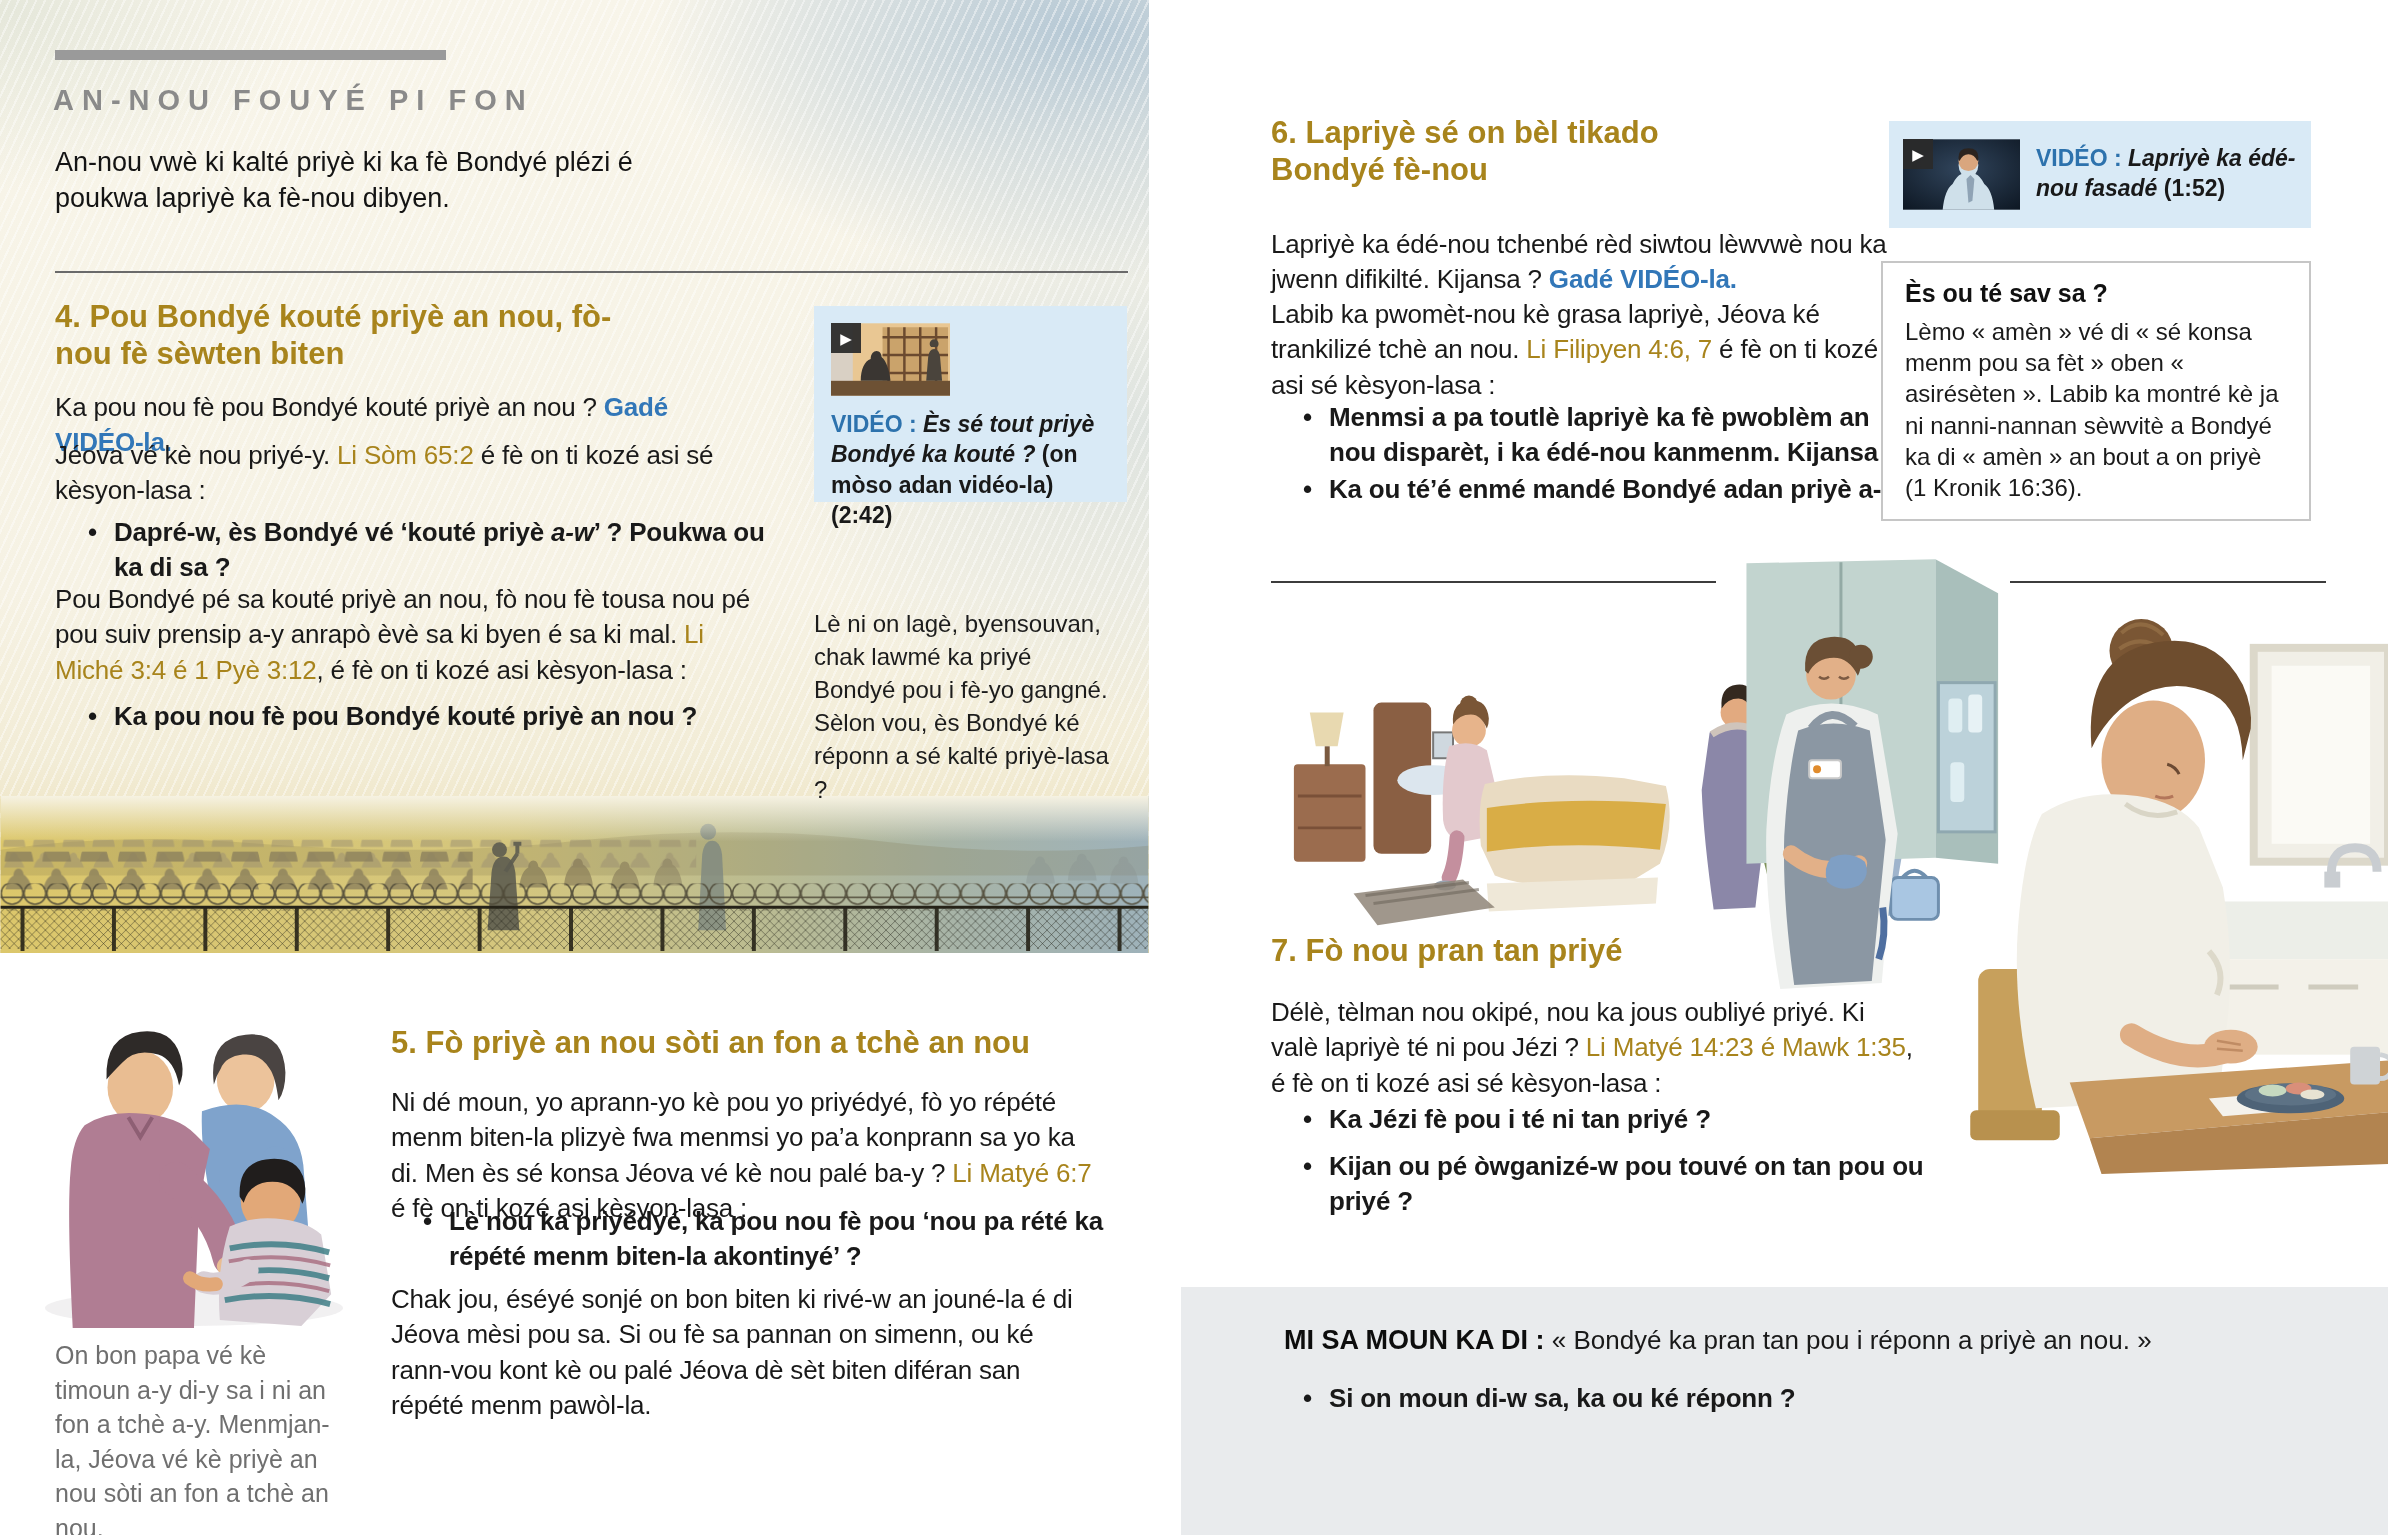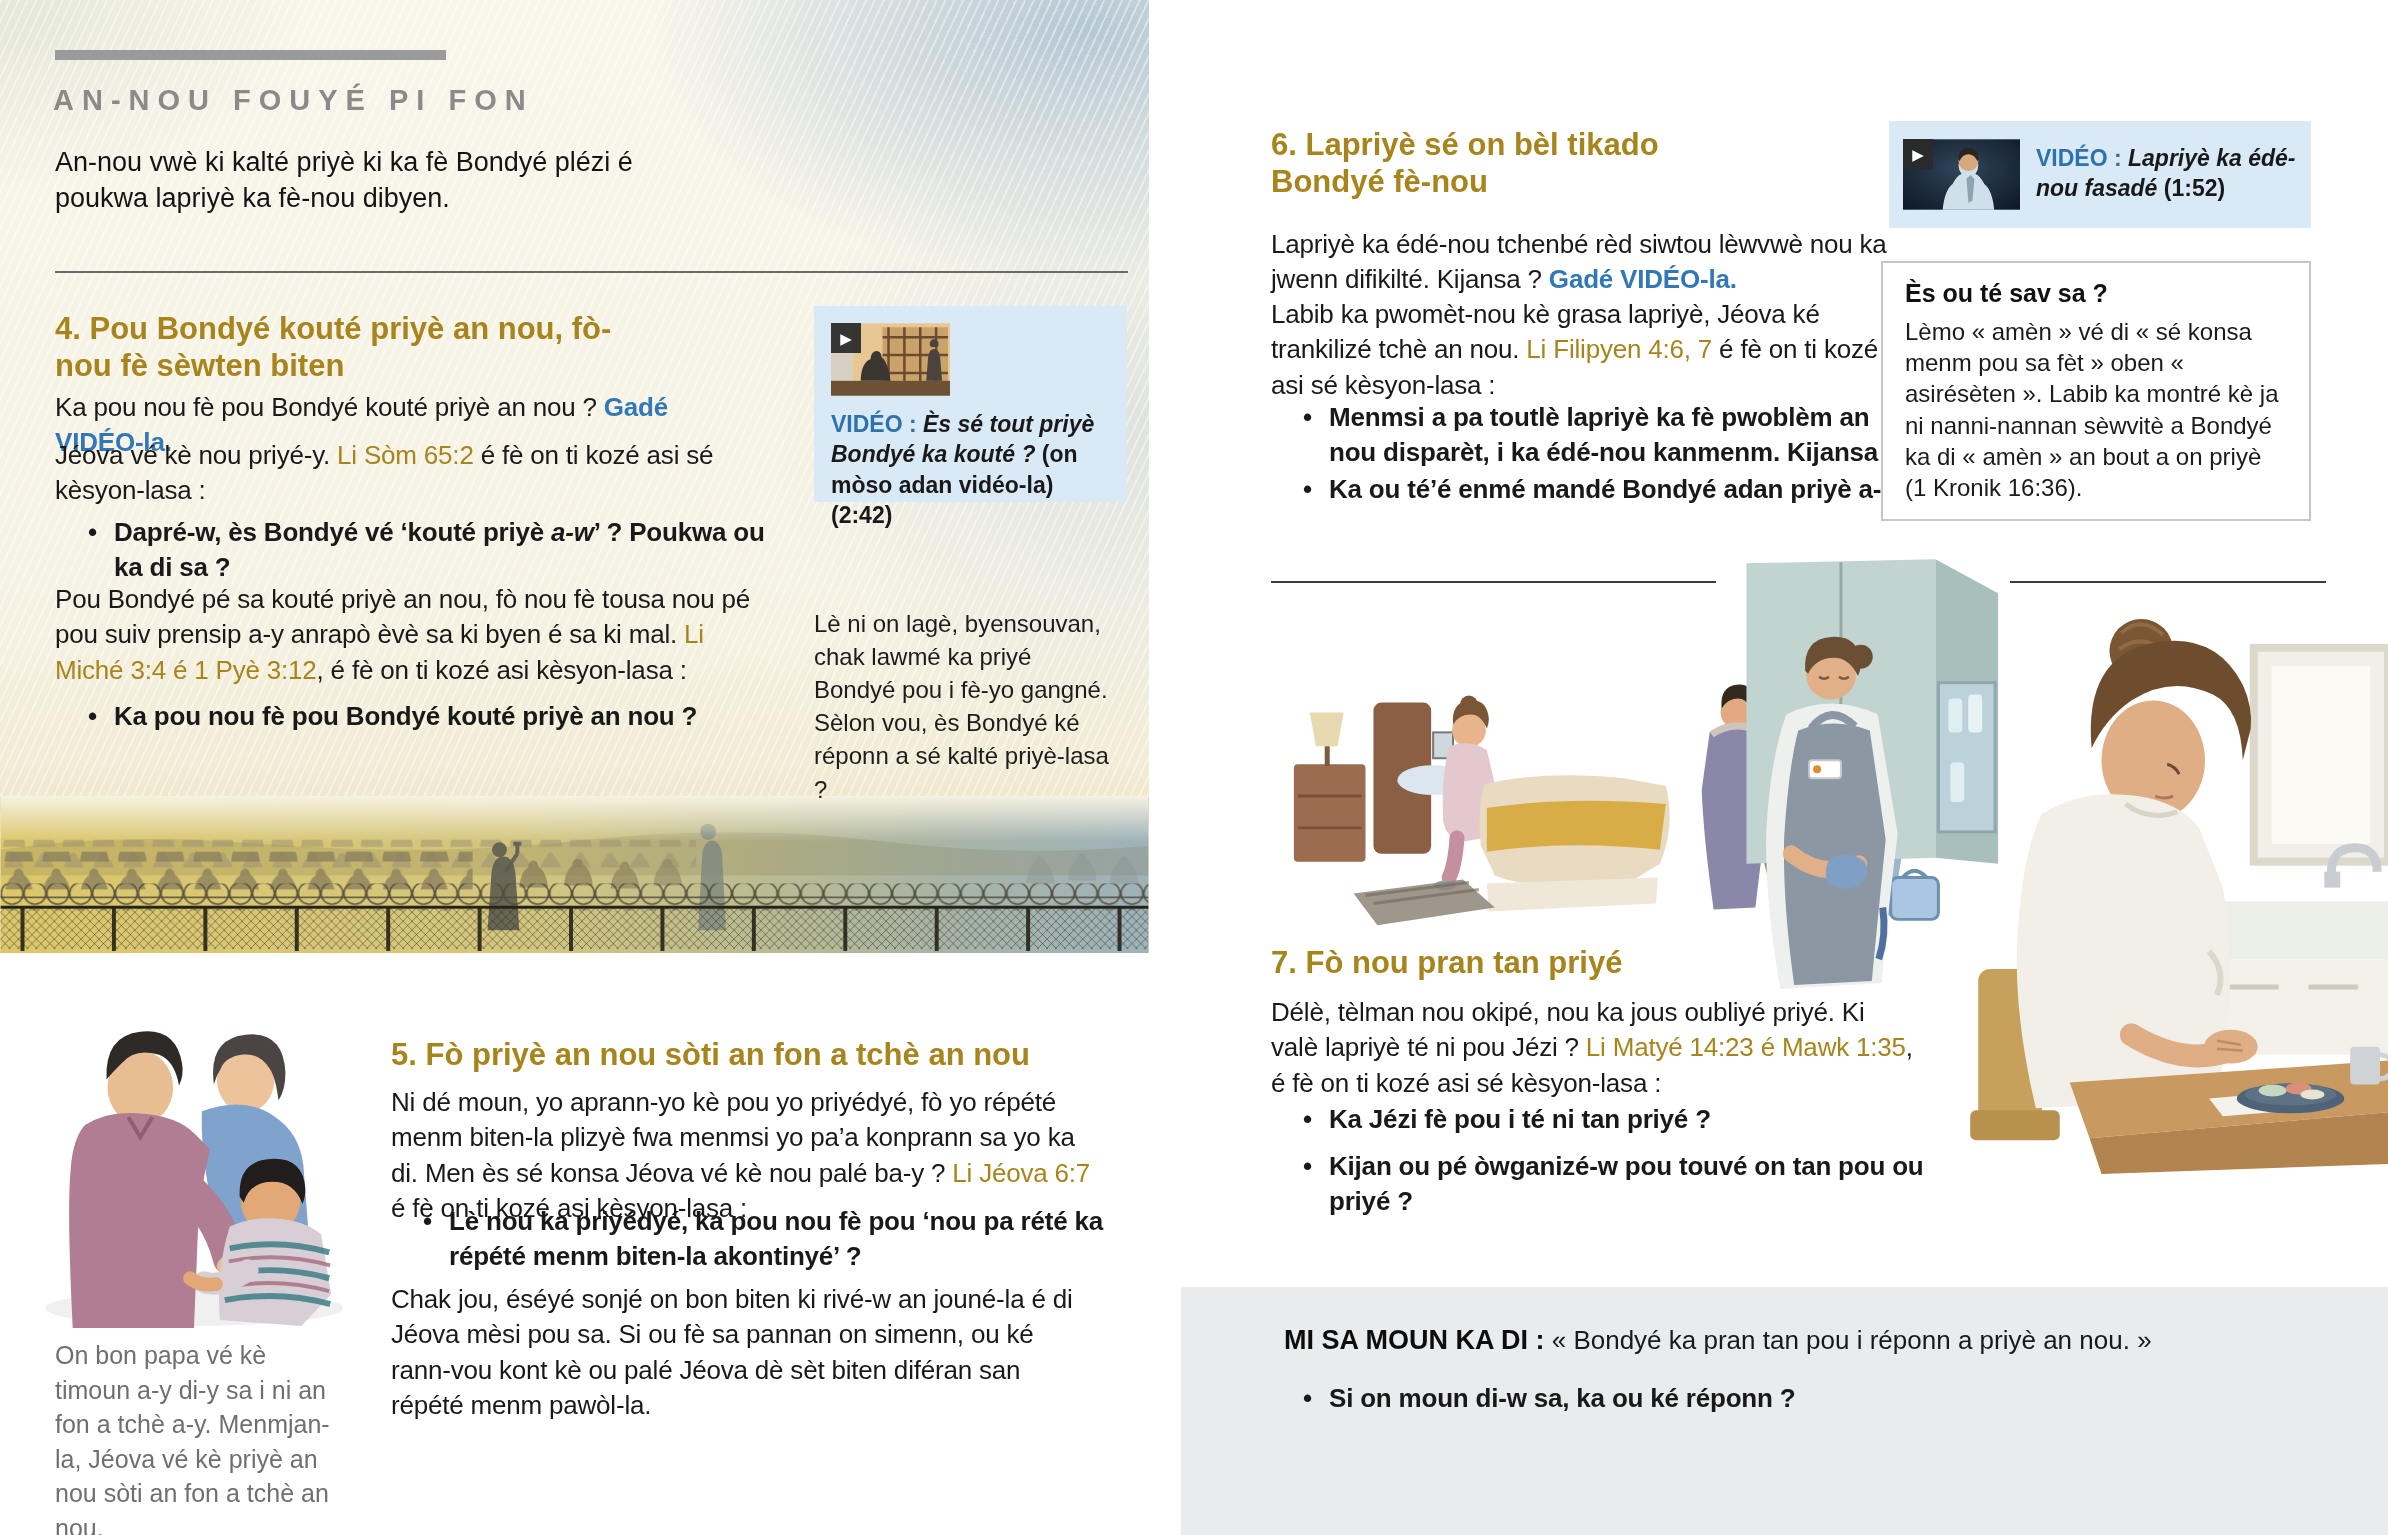--- a/index.html
+++ b/index.html
@@ -17,21 +17,21 @@
   .left-top::after{content:"";position:absolute;inset:0;
     background:repeating-linear-gradient(115deg, rgba(255,255,255,.42) 0 2px, rgba(255,255,255,0) 2px 8px);
     pointer-events:none;}
 
   .kicker-bar{left:55px;top:50px;width:391px;height:10px;background:#9a9a9a;z-index:3;}
   .kicker{left:53px;top:84px;font-size:29px;font-weight:bold;letter-spacing:8px;color:#8a8a8a;z-index:3;}
   .intro{left:55px;top:145px;width:637px;font-size:27px;line-height:1.33;color:#141414;z-index:3;}
   .rule{height:2px;background:#6a6a6a;z-index:3;}
   .rule1{left:55px;top:271px;width:1073px;}
 
-  .sec-title{font-weight:bold;font-size:31px;line-height:1.18;color:#a8841c;z-index:3;margin-top:12px;}
+  .sec-title{font-weight:bold;font-size:31px;line-height:1.18;color:#a8841c;z-index:3;}
   .s4-title{left:55px;top:299px;width:557px;}
   .body{font-size:26px;line-height:1.36;color:#191919;z-index:3;letter-spacing:-0.2px;}
   .s4-p1{left:55px;top:390px;width:697px;}
   .s4-p2{left:55px;top:438px;width:697px;}
   .s4-b1{left:88px;top:515px;width:677px;}
   .s4-p3{left:55px;top:582px;width:697px;}
   .s4-b2{left:88px;top:699px;width:657px;}
   .bullet{padding-left:26px;font-weight:bold;}
   .bullet::before{content:"•";position:absolute;left:0;top:0;}
   .ref{font-weight:normal;color:#a8841c;}
@@ -217,21 +217,21 @@
         <path d="M205 283 q51 -10 102 4"></path>
           <path d="M201 309 q53 -10 105 4"></path>
       </g>
       <path d="M224 292 q-26 18 -44 12" stroke="#d8cfd6" stroke-width="22" fill="none" stroke-linecap="round"></path>
       <path d="M192 306 q-16 2 -26 -6" stroke="#e2a878" stroke-width="14" fill="none" stroke-linecap="round"></path>
     </svg>
   </div>
   <div class="abs family-cap">On bon papa vé kè timoun a-y di-y sa i ni an fon a tchè a-y. Menmjan-la, Jéova vé kè priyè an nou sòti an fon a tchè an nou.</div>
 
   <div class="abs sec-title s5-title">5. Fò priyè an nou sòti an fon a tchè an nou</div>
-  <div class="abs body s5-p1"><span>Ni dé moun, yo aprann-yo kè pou yo priyédyé, fò yo répété menm biten-la plizyè fwa menmsi yo pa’a konprann sa yo ka di. Men ès sé konsa Jéova vé kè nou palé ba-y ? </span><span class="ref">Li Jéova 6:7</span><span> é fè on ti kozé asi kèsyon-lasa :</span></div>
+  <div class="abs body s5-p1"><span>Ni dé moun, yo aprann-yo kè pou yo priyédyé, fò yo répété menm biten-la plizyè fwa menmsi yo pa’a konprann sa yo ka di. Men ès sé konsa Jéova vé kè nou palé ba-y ? </span><span class="ref">Li Matyé 6:7</span><span> é fè on ti kozé asi kèsyon-lasa :</span></div>
   <div class="abs body bullet s5-b1">Lè nou ka priyédyé, ka pou nou fè pou ‘nou pa rété ka répété menm biten-la akontinyé’ ?</div>
   <div class="abs body s5-p2">Chak jou, éséyé sonjé on bon biten ki rivé-w an jouné-la é di Jéova mèsi pou sa. Si ou fè sa pannan on simenn, ou ké rann-vou kont kè ou palé Jéova dè sèt biten diféran san répété menm pawòl-la.</div>
 
   <div class="abs sec-title s6-title">6. Lapriyè sé on bèl tikado Bondyé fè-nou</div>
   <div class="abs body s6-p1"><span>Lapriyè ka édé-nou tchenbé rèd siwtou lèwvwè nou ka jwenn difikilté. Kijansa ? </span><span class="link">Gadé VIDÉO-la.</span></div>
   <div class="abs body s6-p2"><span>Labib ka pwomèt-nou kè grasa lapriyè, Jéova ké trankilizé tchè an nou. </span><span class="ref">Li Filipyen 4:6, 7</span><span> é fè on ti kozé asi sé kèsyon-lasa :</span></div>
   <div class="abs body bullet s6-b1">Menmsi a pa toutlè lapriyè ka fè pwoblèm an nou disparèt, i ka édé-nou kanmenm. Kijansa ?</div>
   <div class="abs body bullet s6-b2">Ka ou té’é enmé mandé Bondyé adan priyè a-w ?</div>
 
   <div class="abs videobox videobox2">

